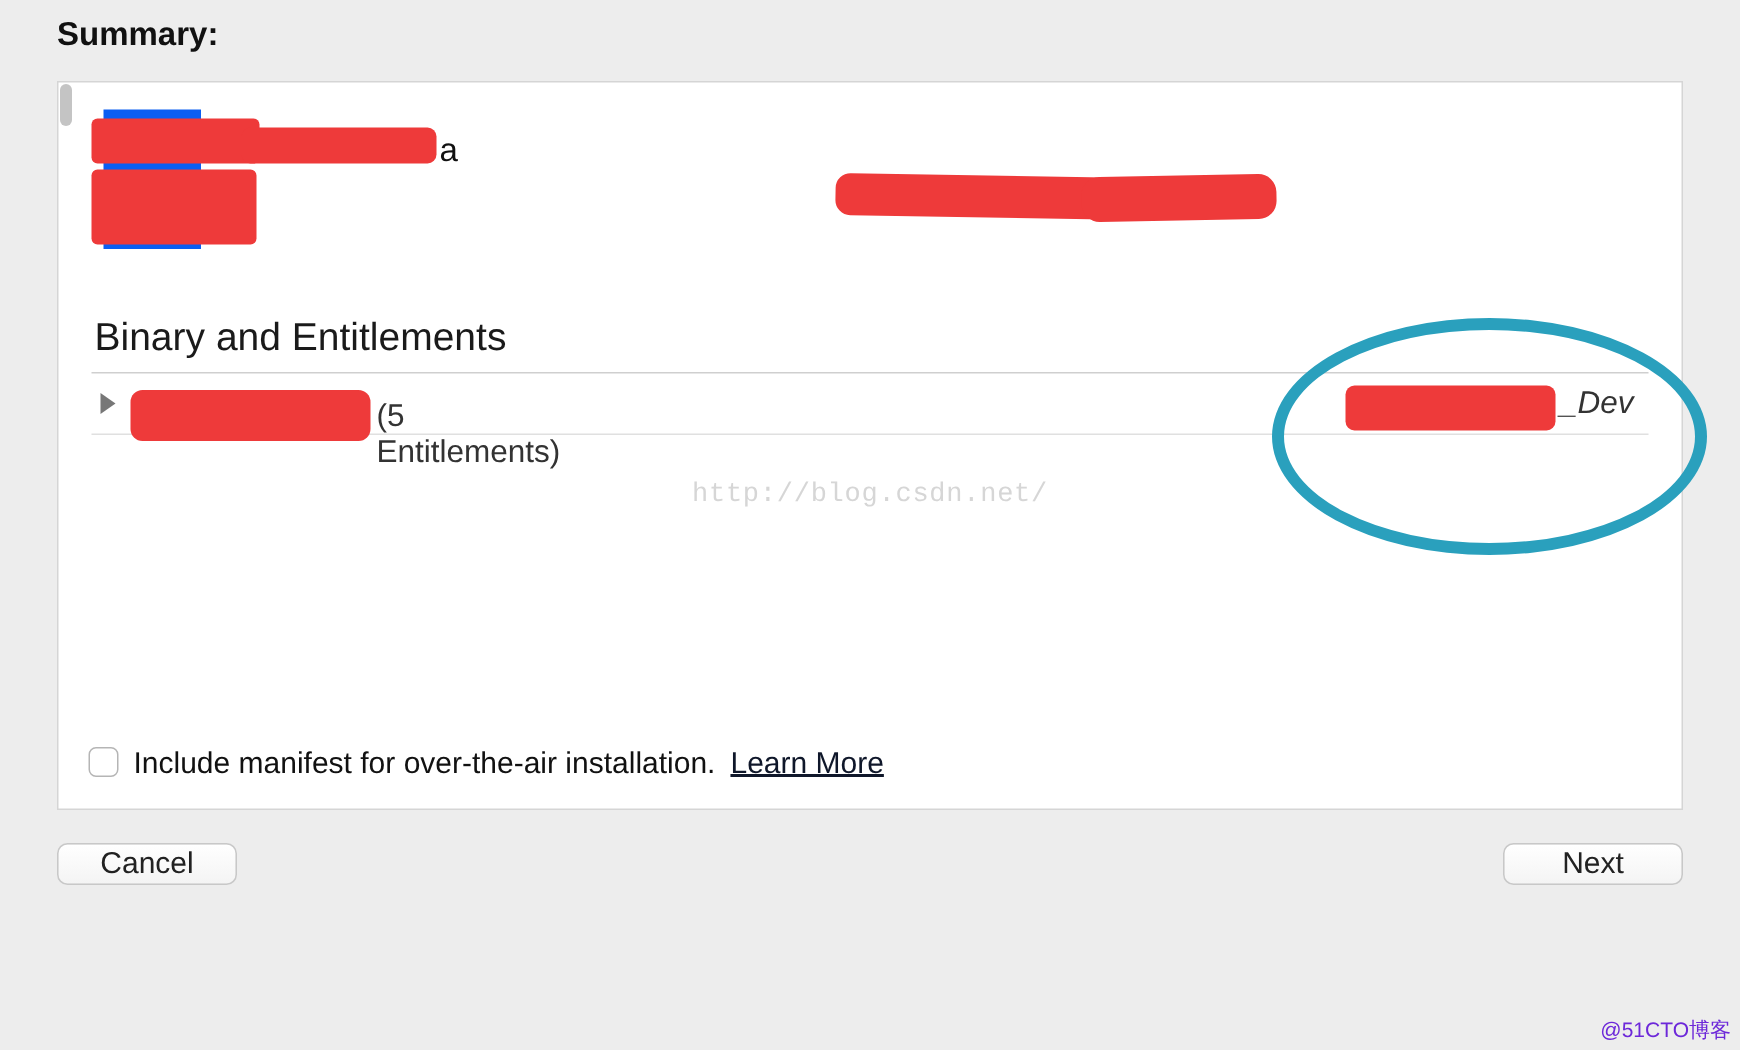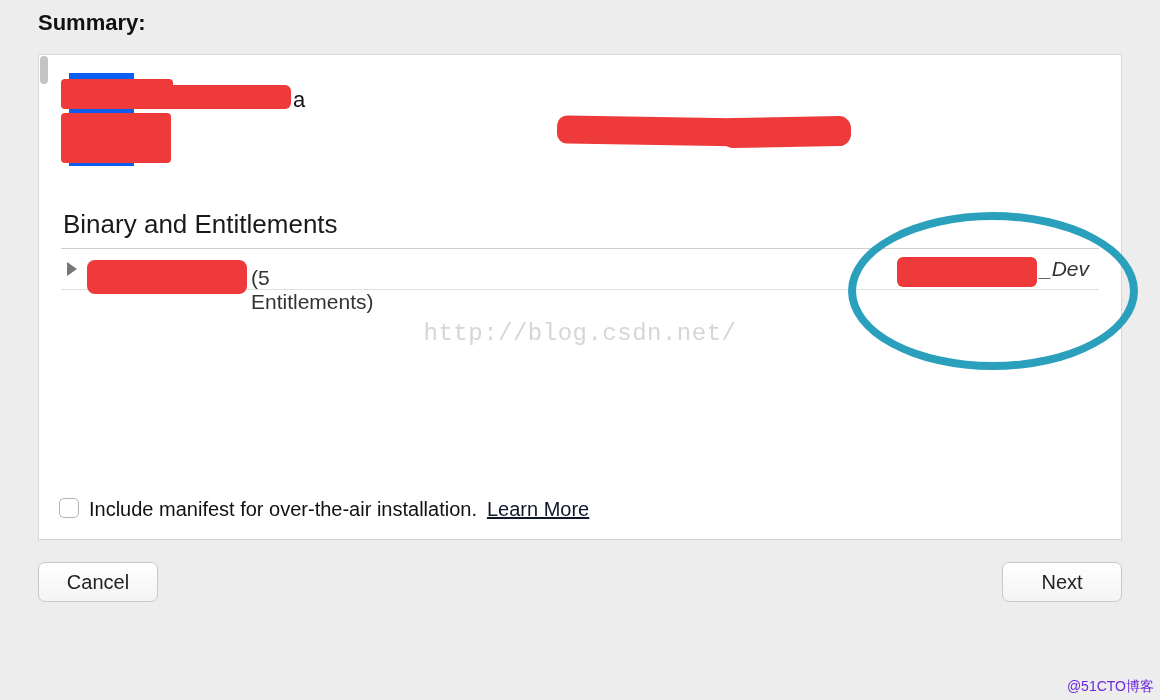--- a/index.html
+++ b/index.html
@@ -93,21 +93,21 @@
     .redact-row-left { position:absolute; left:24px; top:-2px; width:160px; height:34px; background:#ee3a3a; border-radius:8px; }
     .row-entitle { position:absolute; left:188px; top:4px; color:#333; }
     .redact-row-right { position:absolute; right:60px; top:0; width:140px; height:30px; background:#ee3a3a; border-radius:6px; }
     .row-dev { color:#333; padding-right:8px; }
 
     .watermark {
       position: absolute;
       left: 50%; transform: translateX(-50%);
       top: 265px;
       color: #d6d6d6;
-      font-size: 24px;
+      font-size: 18px;
       letter-spacing: 0.5px;
       font-family: "Courier New", monospace;
     }
     .bottom-opt {
       position: absolute;
       left: 20px; bottom: 18px;
       display: flex;
       align-items: flex-start;
       gap: 10px;
       font-size: 20px;
@@ -122,21 +122,21 @@
     .learn-more { color: #0f172a; text-decoration: underline; cursor: pointer; }
 
     .button-row {
       display: flex;
       justify-content: space-between;
       margin-top: 22px;
     }
     .button-row .right { display: flex; gap: 14px; }
     .btn {
       min-width: 120px;
-      height: 40px;
+      height: 28px;
       padding: 0 26px;
       font-size: 20px;
       border: 1px solid #c8c8c8;
       border-radius: 7px;
       background: linear-gradient(#ffffff, #f4f4f4);
       color: #222;
       display: inline-flex; align-items: center; justify-content: center;
       cursor: pointer;
     }
 

